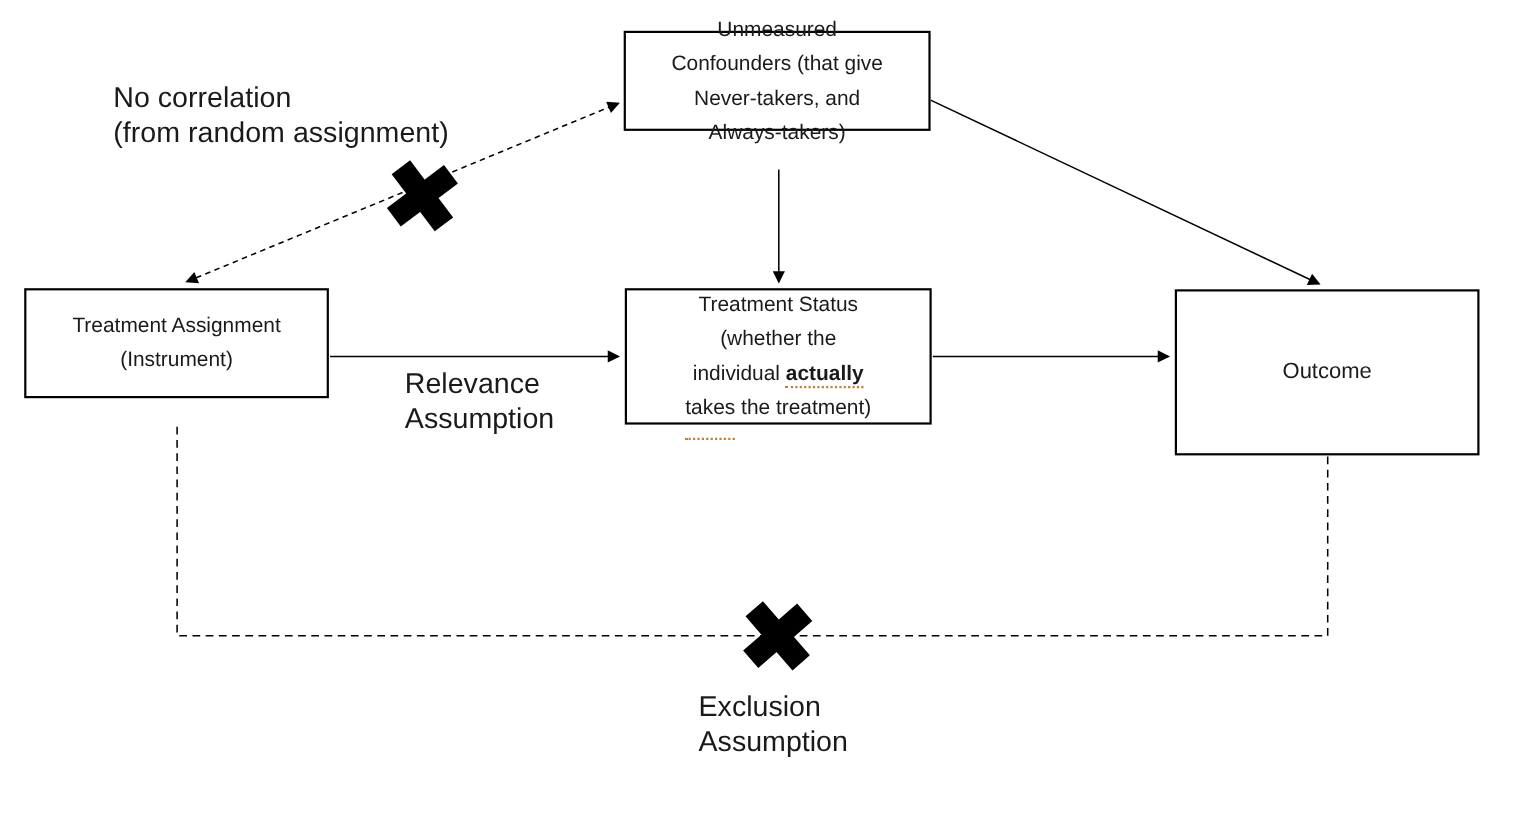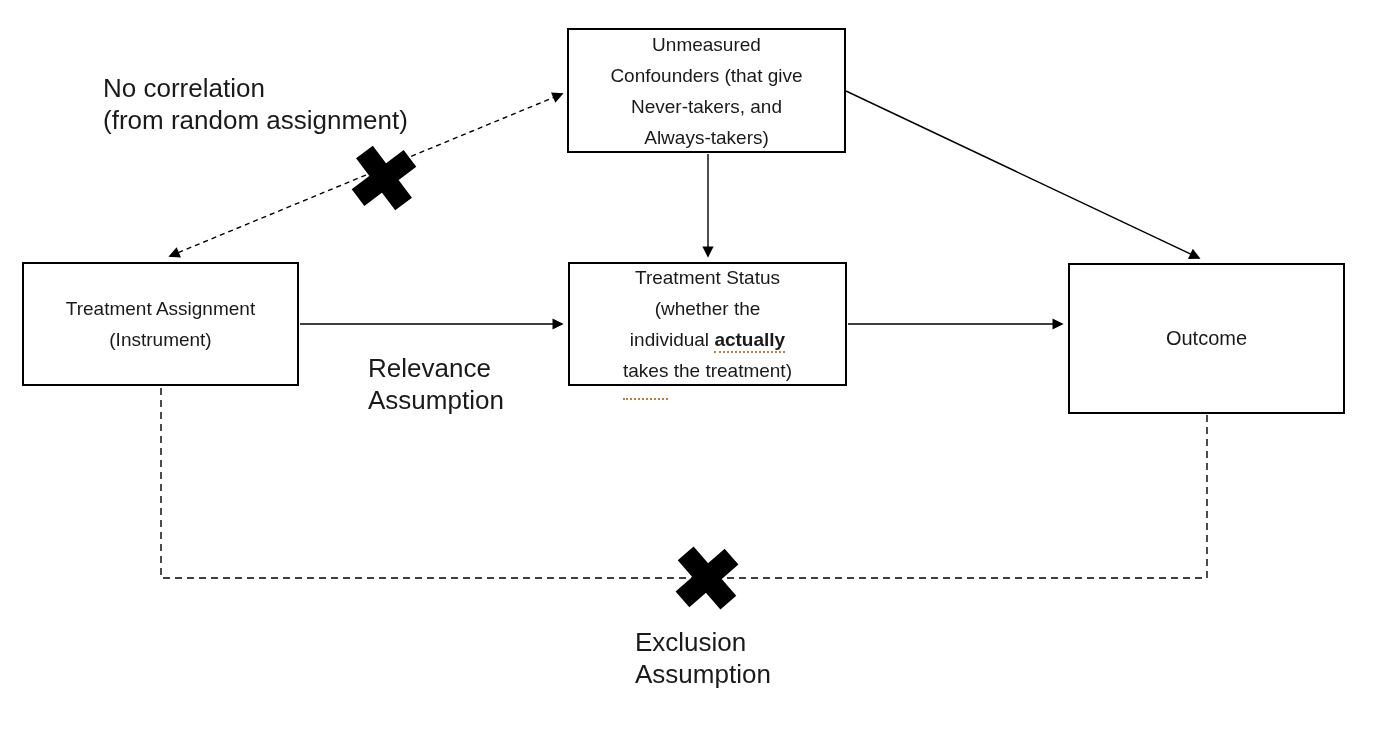--- a/index.html
+++ b/index.html
@@ -24,33 +24,33 @@
     background: #ffffff;
     display: flex;
     flex-direction: column;
     justify-content: center;
     align-items: center;
     text-align: center;
     font-size: 19px;
     line-height: 31px;
     color: #1a1a1a;
   }
-  .node-confounders { left: 567px; top: 28px;  width: 279px; height: 125px; justify-content: center; }
-  .node-assignment  { left: 22px;  top: 262px; width: 277px; height: 124px; }
+  .node-confounders { left: 567px; top: 28px;  width: 279px; height: 91px; justify-content: center; }
+  .node-assignment  { left: 22px;  top: 262px; width: 277px; height: 100px; }
   .node-status      { left: 568px; top: 262px; width: 279px; height: 124px; }
   .node-outcome     { left: 1068px; top: 263px; width: 277px; height: 151px; font-size: 20px; }
   .edge-label {
     position: absolute;
     font-size: 26px;
     line-height: 32px;
     white-space: nowrap;
     color: #1a1a1a;
   }
   .label-no-correlation { left: 103px; top: 72px; }
-  .label-relevance      { left: 368px; top: 332px; margin-top: 20px; }
+  .label-relevance      { left: 368px; top: 332px; }
   .label-exclusion      { left: 635px; top: 626px; }
   .bold-squiggle {
     font-weight: bold;
     border-bottom: 2px dotted #c17e3a;
     padding-bottom: 1px;
   }
   .squiggle {
     border-bottom: 2px dotted #c17e3a;
     padding-bottom: 17px;
   }

